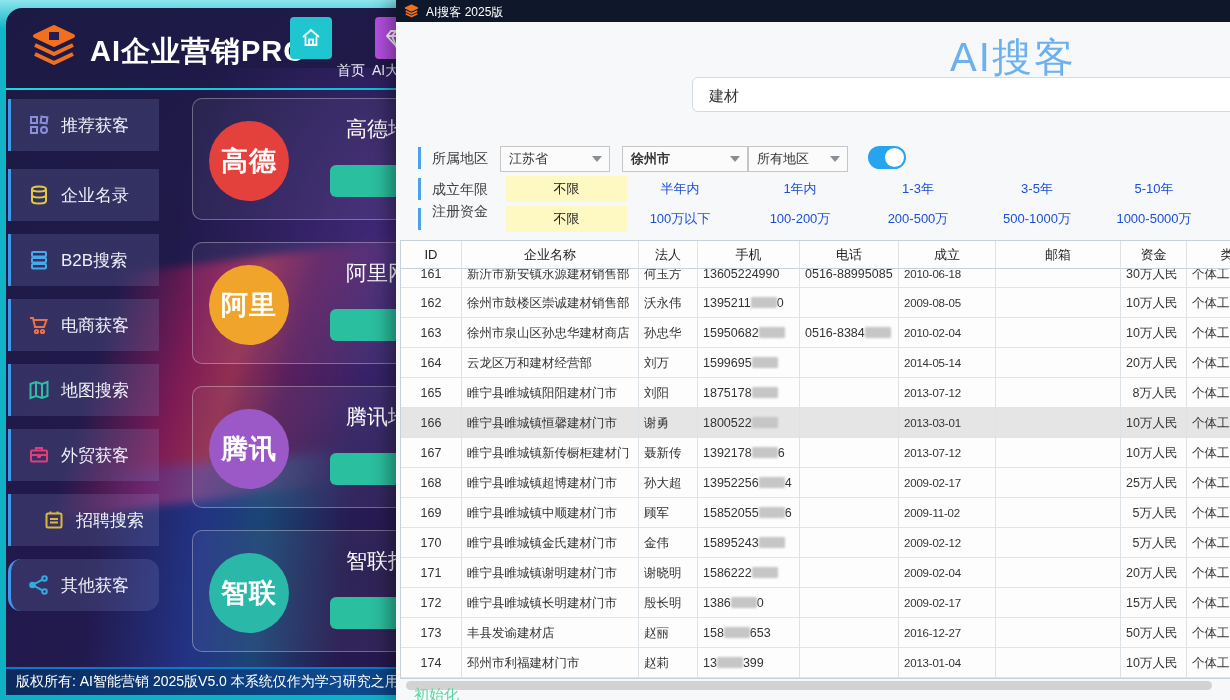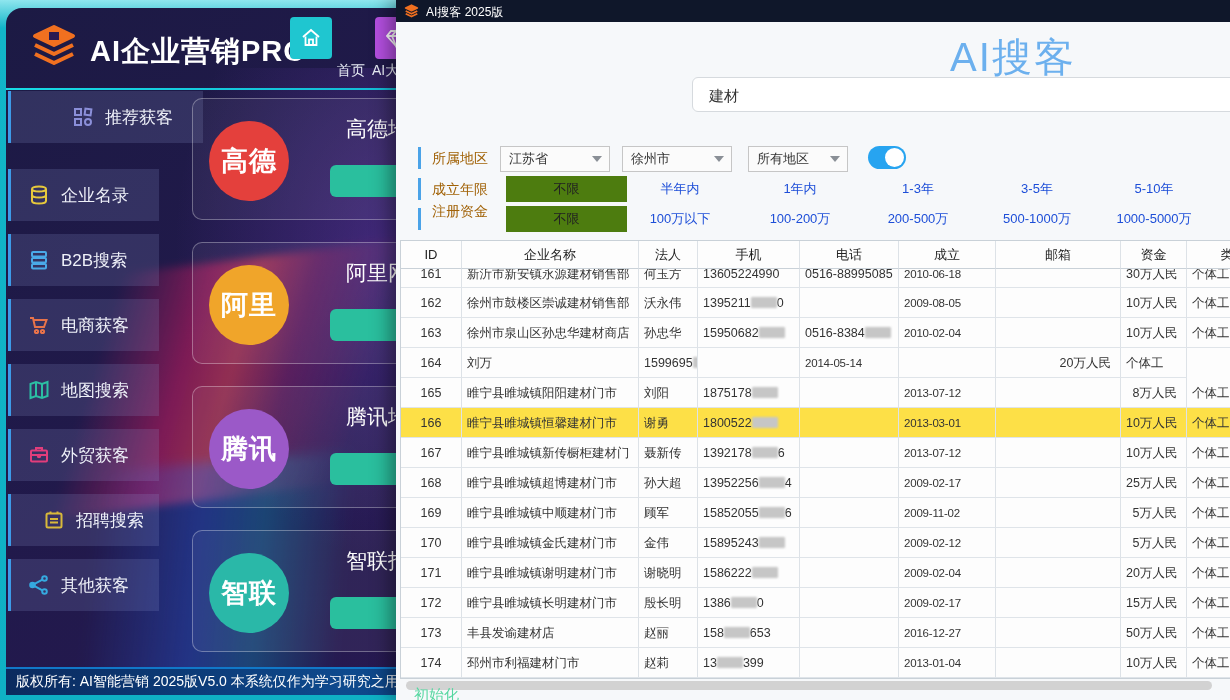--- a/index.html
+++ b/index.html
@@ -31,33 +31,33 @@
   .app-footer{position:absolute;left:0;right:0;bottom:0;height:26px;border-top:2px solid #1178c8;color:#fff;font-size:14px;line-height:25px;padding-left:10px;white-space:nowrap;overflow:hidden;
     background:linear-gradient(100deg,#0b2a5e 0%,#0e4a8e 28%,#0a2150 55%,#0d3f7d 80%,#081c45 100%);}
   
   .popup{position:absolute;left:396px;top:0;width:834px;height:700px;background:#f6f8fa;overflow:hidden;box-shadow:-6px 0 18px rgba(0,0,0,.40);}
   .ptitlebar{position:absolute;left:0;top:0;width:100%;height:22px;background:#0f172a;}
   .ptitle-icon{position:absolute;left:8px;top:4px;width:15px;height:14px;}
   .ptitle-text{position:absolute;left:30px;top:4px;font-size:12px;color:#fff;white-space:nowrap;}
   .pheading{position:absolute;left:0;top:30px;width:1234px;text-align:center;font-size:40px;color:#6cb0ee;letter-spacing:2px;}
   .psearch{position:absolute;left:296px;top:77px;width:642px;height:35px;background:#fff;border:1px solid #d6dade;border-radius:6px;font-size:15px;color:#333;line-height:35px;padding-left:16px;box-sizing:border-box;}
   .fbar{position:absolute;left:22px;width:3px;height:22px;background:#4aa3e8;}
-  .flabel{position:absolute;left:36px;font-size:14px;color:#a16207;white-space:nowrap;}
+  .flabel{position:absolute;left:36px;font-size:14px;color:#404040;white-space:nowrap;}
   .fselect{position:absolute;height:26px;background:#fbfbfb;border:1px solid #c6c6c6;box-sizing:border-box;font-size:13px;color:#333;line-height:24px;padding-left:8px;cursor:pointer;}
   .fselect .arr{position:absolute;right:7px;top:9px;width:0;height:0;border-left:5px solid transparent;border-right:5px solid transparent;border-top:6px solid #8a8f96;}
   .toggle{position:absolute;left:472px;top:146px;width:38px;height:23px;border-radius:12px;background:#27a4f0;cursor:pointer;}
   .knob{position:absolute;right:2px;top:2px;width:19px;height:19px;border-radius:50%;background:#fff;}
   .fopt{position:absolute;width:110px;height:26px;line-height:26px;text-align:center;font-size:13px;color:#1d4ed8;cursor:pointer;white-space:nowrap;}
-  .fopt.sel{width:121px;background:#4d7c0f;color:#222;}
+  .fopt.sel{width:121px;background:#fef9c3;color:#222;}
   
   .tbl{position:absolute;left:4px;top:240px;width:882px;background:#fdfdfd;border:1px solid #c9d1d8;font-size:12.5px;color:#333;}
   .trow{display:grid;grid-template-columns:61px 177px 59px 102px 99px 97px 125px 66px 94px;}
   .tcell{height:30px;line-height:30px;border-right:1px solid #dde2e7;border-bottom:1px solid #dfe4e9;padding:0 5px;overflow:hidden;white-space:nowrap;box-sizing:border-box;}
   .thead .tcell{height:28px;line-height:28px;text-align:center;font-size:13px;color:#222;border-bottom:1px solid #c9d1d8;}
-  .trow.hl .tcell{background:#fde047;}
+  .trow.hl .tcell{background:#e5e5e5;}
   .trow.clip .tcell{height:19px;}
   .trow.clip .cv{position:relative;top:-10px;display:block;}
   .c-id{text-align:center;}
   .c-date{font-size:11.5px;letter-spacing:-.2px;}
   .c-cap{text-align:right;padding-right:9px;}
   .mask{display:inline-block;width:26px;height:11px;background:#c6c6c6;border-radius:1px;vertical-align:-1px;filter:blur(1px);}
   .hscroll{position:absolute;left:10px;top:681px;width:806px;height:9px;border-radius:4.5px;background:#d2d2d2;cursor:pointer;}
   .status-init{position:absolute;left:18px;top:686px;font-size:15px;color:#55d7a0;white-space:nowrap;}
   svg{display:block;}
 </style>
@@ -100,21 +100,21 @@
           <svg width="24" height="24" viewBox="0 0 24 24" fill="none" stroke="#fff" stroke-width="1.8">
             <path d="M7 5 H17 L21 10 L12 20 L3 10 Z"></path>
               <path d="M3 10 H21 M12 20 L8 10 L12 5 L16 10 Z"></path>
           </svg>
         </span>
       </div>
       <div class="nav-label" style="left:366px;">AI大</div>
     </div>
     <div class="cyan-line"></div>
 
-    <div class="side-item" style="top:83px;padding-left:44px;">
+    <div class="side-item" style="top:91px;">
       <span class="side-icon">
         <svg viewBox="0 0 22 22" fill="none" stroke="#8b8fd9" stroke-width="2">
           <rect x="3" y="3" width="6" height="6"></rect>
             <rect x="13" y="3" width="6" height="6" transform="rotate(8 16 6)"></rect>
           <rect x="3" y="13" width="6" height="6"></rect>
             <rect x="13" y="13" width="6" height="6" rx="3"></rect>
         </svg>
         </span>
       <span class="side-label">推荐获客</span>
     </div>
@@ -169,21 +169,21 @@
     </div>
     <div class="side-item" style="top:486px;justify-content:center;">
       <span class="side-icon">
         <svg viewBox="0 0 22 22" fill="none" stroke="#d9b93a" stroke-width="2">
           <rect x="3.5" y="4.5" width="15" height="14" rx="1.5"></rect>
             <path d="M7.5 4.5 V2.5 M14.5 4.5 V2.5 M7 10 h8 M7 13.5 h8"></path>
         </svg>
         </span>
       <span class="side-label">招聘搜索</span>
     </div>
-    <div class="side-item" style="top:551px;">
+    <div class="side-item" style="top:551px;border-radius:13px;">
       <span class="side-icon">
         <svg viewBox="0 0 22 22" fill="none" stroke="#35aae0" stroke-width="2">
           <circle cx="4.5" cy="11" r="2.3" fill="#35aae0"></circle>
             <circle cx="16.5" cy="4.5" r="2.3"></circle>
             <circle cx="16.5" cy="17.5" r="2.3"></circle>
           <path d="M6.6 9.9 L14.4 5.6 M6.6 12.1 L14.4 16.4"></path>
         </svg>
         </span>
       <span class="side-label">其他获客</span>
     </div>
@@ -227,21 +227,21 @@
     </div>
 
     <div class="pheading">AI搜客</div>
     <div class="psearch">建材</div>
 
     <div class="fbar" style="top:147px;"></div>
     <div class="flabel" style="top:150px;">所属地区</div>
     <div class="fselect" style="left:104px;top:146px;width:110px;">
       <span>江苏省</span><span class="arr"></span>
     </div>
-    <div class="fselect" style="left:226px;top:146px;width:110px;">
+    <div class="fselect" style="left:226px;top:146px;width:126px;font-weight:bold;">
       <span>徐州市</span><span class="arr"></span>
     </div>
     <div class="fselect" style="left:352px;top:146px;width:100px;">
       <span>所有地区</span><span class="arr"></span>
     </div>
     <div class="toggle">
         <div class="knob"></div>
       </div>
 
     <div class="fbar" style="top:178px;"></div>
@@ -324,20 +324,21 @@
           <div class="tcell c-legal"><span class="cv">孙忠华</span></div>
           <div class="tcell c-phone"><span class="cv">15950682<span class="mask"></span></span></div>
           <div class="tcell c-tel"><span class="cv">0516-8384<span class="mask"></span></span></div>
           <div class="tcell c-date"><span class="cv">2010-02-04</span></div>
           <div class="tcell c-email"><span class="cv"></span></div>
           <div class="tcell c-cap"><span class="cv">10万人民</span></div>
           <div class="tcell c-type"><span class="cv">个体工</span></div>
         </div>
         <div class="trow">
           <div class="tcell c-id"><span class="cv">164</span></div>
+          <div class="tcell c-name"><span class="cv">云龙区万和建材经营部</span></div>
           <div class="tcell c-legal"><span class="cv">刘万</span></div>
           <div class="tcell c-phone"><span class="cv">1599695<span class="mask"></span></span></div>
           <div class="tcell c-tel"></div>
           <div class="tcell c-date"><span class="cv">2014-05-14</span></div>
           <div class="tcell c-email"><span class="cv"></span></div>
           <div class="tcell c-cap"><span class="cv">20万人民</span></div>
           <div class="tcell c-type"><span class="cv">个体工</span></div>
         </div>
         <div class="trow">
           <div class="tcell c-id"><span class="cv">165</span></div>

